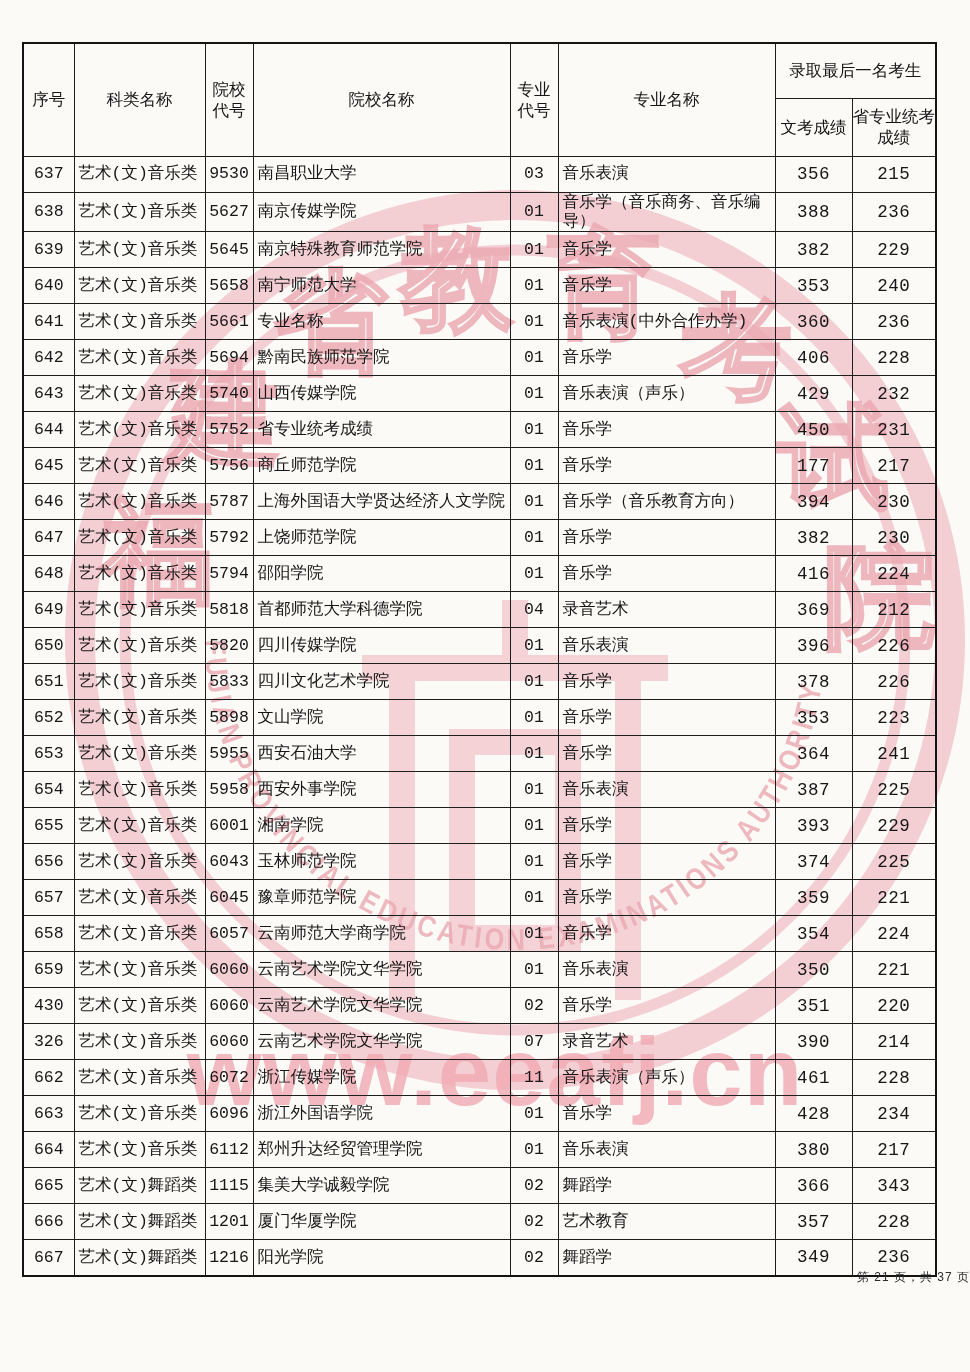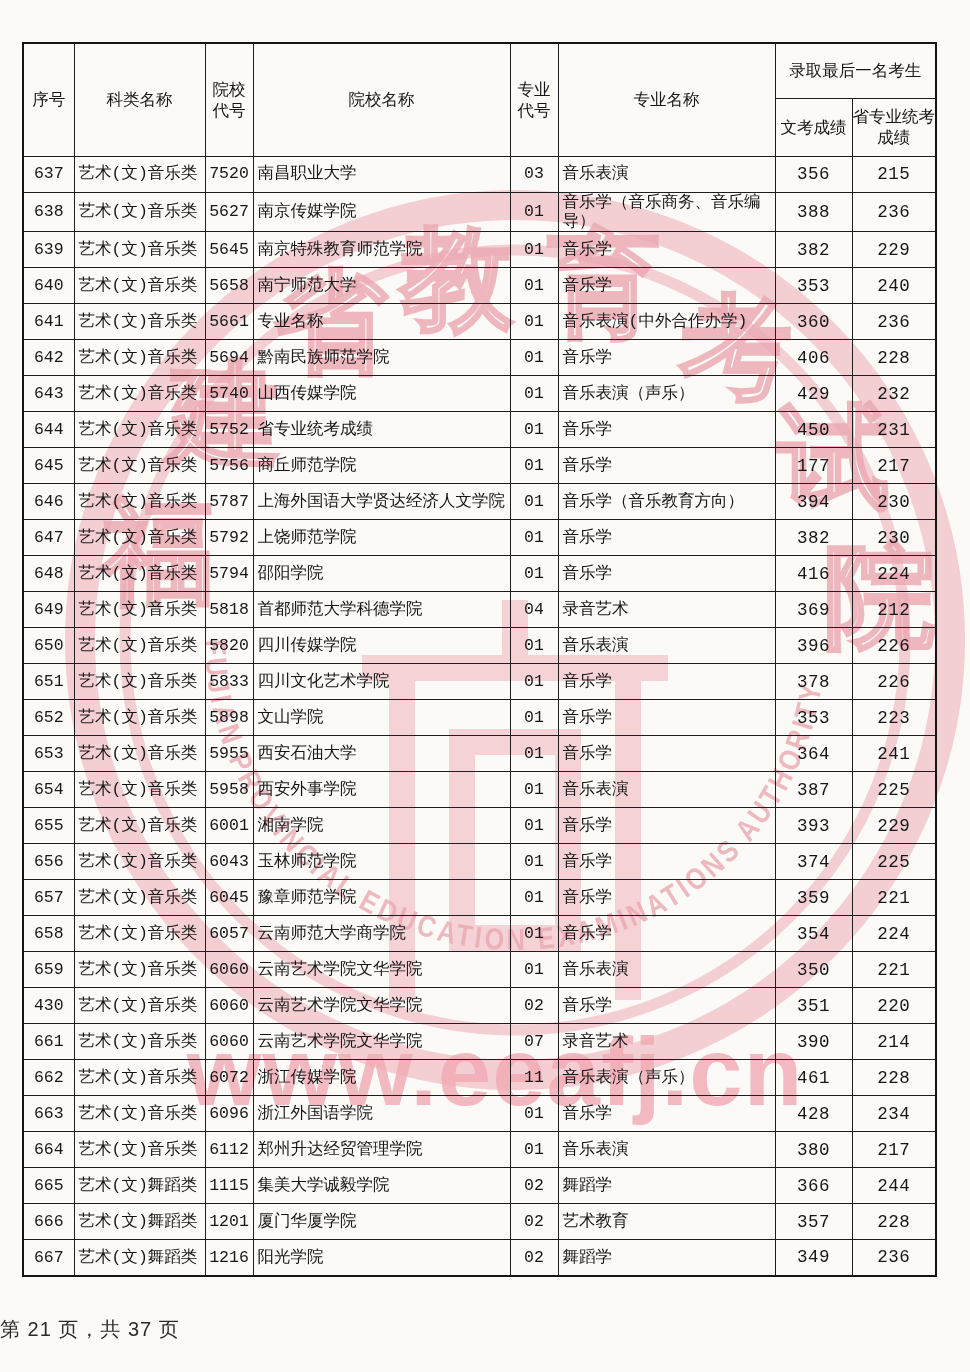--- a/index.html
+++ b/index.html
@@ -23,22 +23,22 @@
     font-weight:normal; font-size:16.5px; text-align:center; line-height:1.25;margin-left:28px;
   }
   .scores-table thead tr.h1 { height:55px; }
   .scores-table thead tr.h2 { height:58px; }
   .scores-table tbody tr { height:36px;font-family:Liberation Mono, monospace; }
   .scores-table td { font-size:16.5px; line-height:1.18; }
   .scores-table td.center { text-align:center; }
   .scores-table td.left   { text-align:left; padding-left:4px; padding-right:2px; }
   .scores-table td.num    { text-align:center; font-size:17.5px; letter-spacing:.5px; }
   .footer {
-    position:absolute; left:0; top:1316px; width:100%; z-index:1;
-    text-align:left; font-size:20px; color:#2a2a2a; letter-spacing:1px;
+    position:absolute; left:0; top:1269px; width:100%; z-index:1;
+    text-align:right; font-size:12px; color:#2a2a2a; letter-spacing:1px;
   }
 </style>
 </head>
 <body>
 
 <div class="page">
 
   <svg class="watermark" width="970" height="1372" viewBox="0 0 970 1372">
     <g opacity="0.55" stroke="#eeacb6" fill="none">
       <circle cx="515" cy="640" r="435" stroke-width="30"></circle>
@@ -97,21 +97,21 @@
       </tr>
       <tr class="h2">
         <th>文考成绩</th>
         <th>省专业统考成绩</th>
       </tr>
     </thead>
     <tbody>
         <tr>
           <td class="center">637</td>
           <td class="left">艺术(文)音乐类</td>
-          <td class="center">7520</td>
+          <td class="center">9530</td>
           <td class="left">南昌职业大学</td>
           <td class="center">03</td>
           <td class="left">音乐表演</td>
           <td class="num">356</td>
           <td class="num">215</td>
         </tr>
         <tr>
           <td class="center">638</td>
           <td class="left">艺术(文)音乐类</td>
           <td class="center">5627</td>
@@ -335,21 +335,21 @@
           <td class="center">430</td>
           <td class="left">艺术(文)音乐类</td>
           <td class="center">6060</td>
           <td class="left">云南艺术学院文华学院</td>
           <td class="center">02</td>
           <td class="left">音乐学</td>
           <td class="num">351</td>
           <td class="num">220</td>
         </tr>
         <tr>
-          <td class="center">661</td>
+          <td class="center">326</td>
           <td class="left">艺术(文)音乐类</td>
           <td class="center">6060</td>
           <td class="left">云南艺术学院文华学院</td>
           <td class="center">07</td>
           <td class="left">录音艺术</td>
           <td class="num">390</td>
           <td class="num">214</td>
         </tr>
         <tr>
           <td class="center">662</td>
@@ -382,21 +382,21 @@
           <td class="num">217</td>
         </tr>
         <tr>
           <td class="center">665</td>
           <td class="left">艺术(文)舞蹈类</td>
           <td class="center">1115</td>
           <td class="left">集美大学诚毅学院</td>
           <td class="center">02</td>
           <td class="left">舞蹈学</td>
           <td class="num">366</td>
-          <td class="num">244</td>
+          <td class="num">343</td>
         </tr>
         <tr>
           <td class="center">666</td>
           <td class="left">艺术(文)舞蹈类</td>
           <td class="center">1201</td>
           <td class="left">厦门华厦学院</td>
           <td class="center">02</td>
           <td class="left">艺术教育</td>
           <td class="num">357</td>
           <td class="num">228</td>

